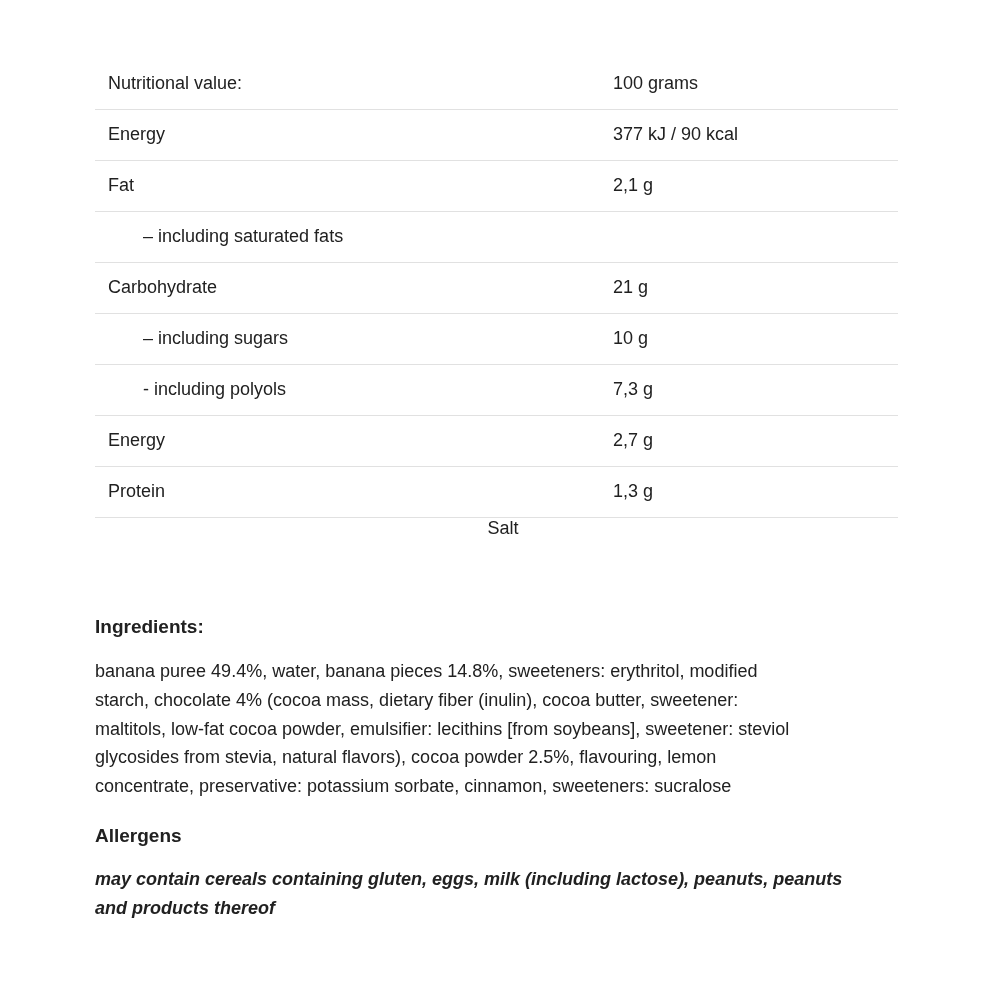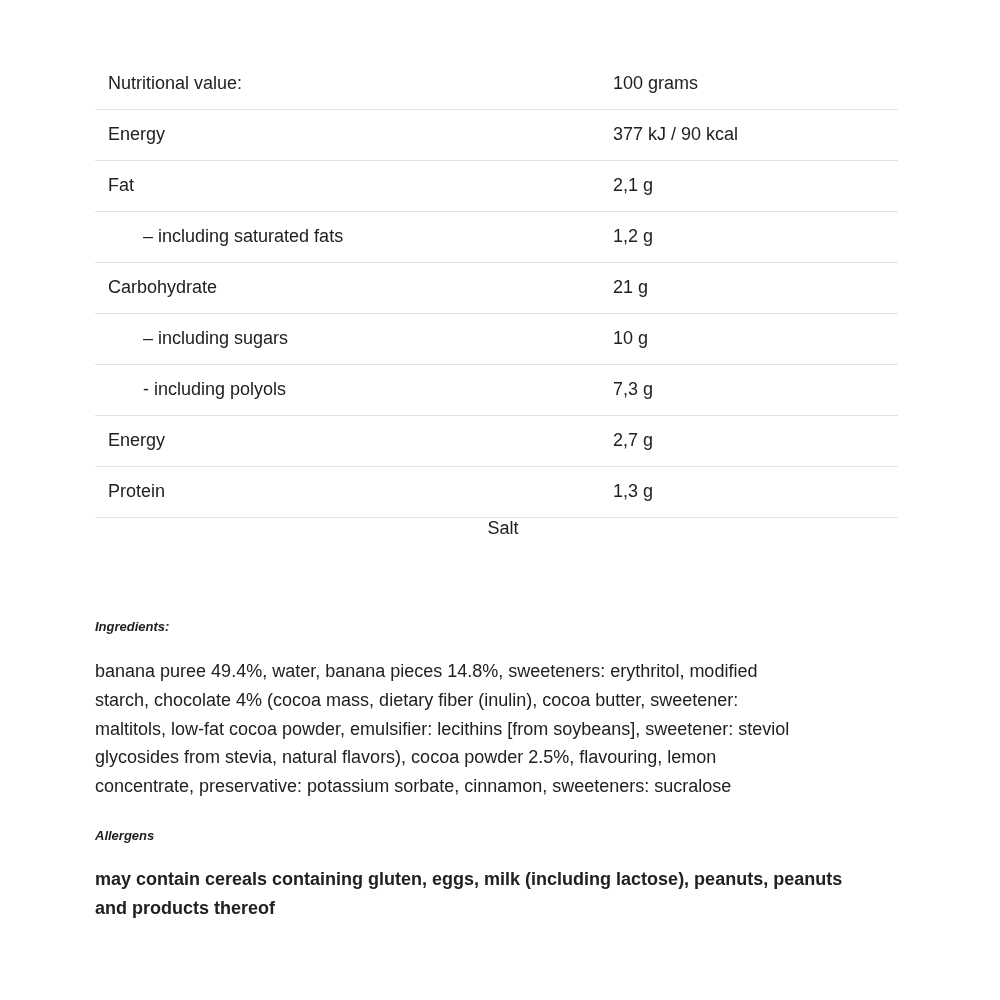--- a/index.html
+++ b/index.html
@@ -32,37 +32,37 @@
   .trow:last-child { border-bottom: none; flex-direction: column; }
   .trow.header { font-weight: normal; }
   .cell-label {
     flex: 0 0 518px;
     padding-left: 13px;
   }
   .trow.indent .cell-label { padding-left: 48px; }
   .cell-value { flex: 1; }
   
   .section-heading {
-    font-size: 13px;
+    font-size: 19px;
     font-weight: bold;
     line-height: 24px;
-    font-style: italic;
   }
   .ingredients-heading { margin-top: 46px; }
   .body-paragraph {
     margin-top: 18px;
     font-size: 18px;
     line-height: 28.8px;
     white-space: pre-line;
   }
   .allergens-heading { margin-top: 23px; }
   .allergens-paragraph {
     margin-top: 17px;
     font-size: 18px;
     line-height: 28.8px;
+    font-style: italic;
     font-weight: 600;
     white-space: pre-line;
   }
 </style>
 </head>
 <body>
 
 <div class="page">
 
   <div class="ntable">
@@ -76,21 +76,20 @@
       <div class="cell-value">377 kJ / 90 kcal</div>
     </div>
 
     <div class="trow">
       <div class="cell-label">Fat</div>
       <div class="cell-value">2,1 g</div>
     </div>
 
     <div class="trow indent">
       <div class="cell-label">– including saturated fats</div>
-      <div class="cell-value">1,2 g</div>
     </div>
 
     <div class="trow">
       <div class="cell-label">Carbohydrate</div>
       <div class="cell-value">21 g</div>
     </div>
 
     <div class="trow indent">
       <div class="cell-label">– including sugars</div>
       <div class="cell-value">10 g</div>

